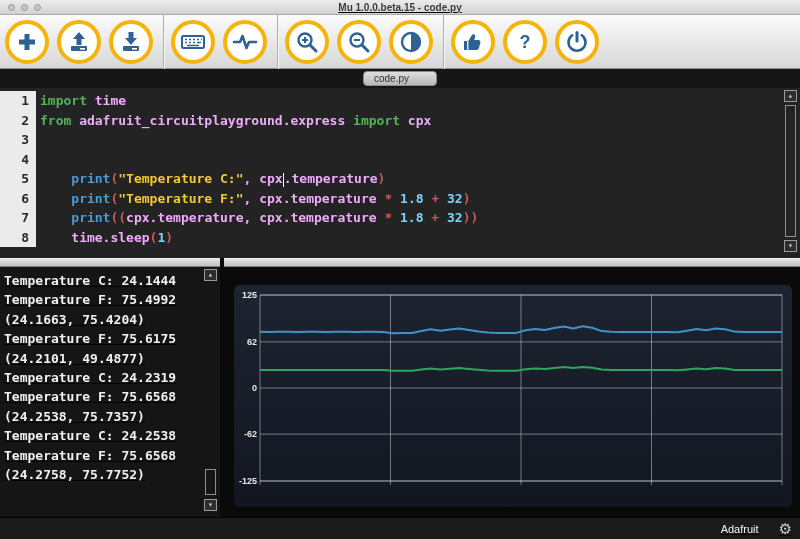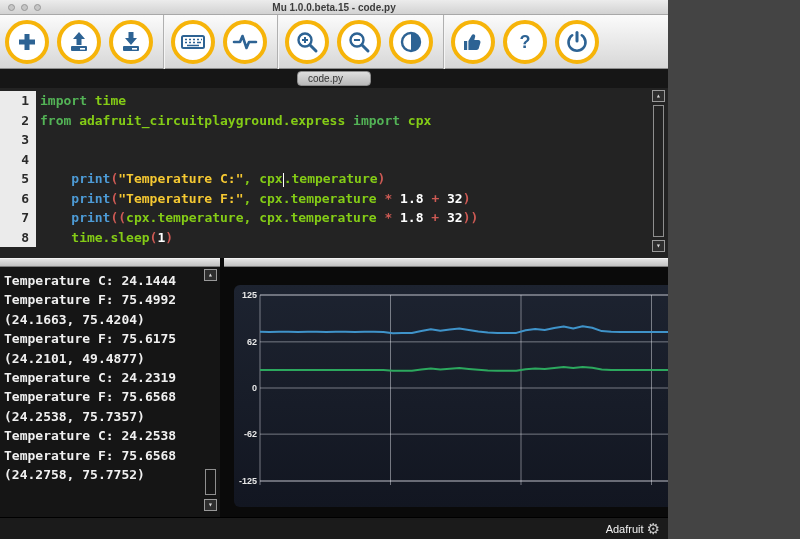--- a/index.html
+++ b/index.html
@@ -1,17 +1,17 @@
 <!DOCTYPE html>
 <html><head>
 <meta charset="utf-8">
 <style>
   * { margin:0; padding:0; box-sizing:border-box; }
   body { background:#444; font-family:"Liberation Sans", sans-serif; }
-  .window { position:relative; width:668px; height:539px; background:#0a0a0a; overflow:hidden; }
+  .window { position:relative; width:800px; height:539px; background:#0a0a0a; overflow:hidden;text-decoration:underline; }
 
   
   .titlebar { height:15px; background:linear-gradient(#ececec,#d2d2d2); border-bottom:1px solid #a8a8a8;
     display:flex; align-items:center; justify-content:center; position:relative; }
   .traffic { position:absolute; left:8px; top:4px; display:flex; gap:6px; }
   .dot { width:7px; height:7px; border-radius:50%; background:#c6c6c6; border:1px solid #989898; }
   .title-text { font-size:10px; color:#3c3c3c; font-weight:bold; }
 
   
   .toolbar { height:54px; background:linear-gradient(#fbfbfb,#d7d7d7); border-bottom:1px solid #8e8e8e;
@@ -31,22 +31,22 @@
   .editor { height:170px; background:#232323; position:relative; overflow:hidden;
     font-family:"DejaVu Sans Mono","Liberation Mono",monospace; font-size:13px; font-weight:bold; }
   .ed-lines { position:absolute; top:3px; left:0; right:18px; }
   .ed-line { display:flex; height:19.5px; line-height:19.5px; white-space:pre; }
   .ln { width:36px; background:#ebebeb; color:#2a2a2a; text-align:right; padding-right:7px; flex:0 0 auto; }
   .code { padding-left:4px; color:#e6e6e6; }
   .tok-kw { color:#53b356; }
   .tok-fn { color:#4d9bd6; }
   .tok-str { color:#f5c832; }
   .tok-op { color:#cd5a54; }
-  .tok-num { color:#ffffff; }
-  .tok-pl { color:#84cc16; }
+  .tok-num { color:#7dd3fc; }
+  .tok-pl { color:#f0abfc; }
   .caret { display:inline-block; width:0; border-left:1px solid #fff; height:14px; vertical-align:middle; }
 
   
   .vscroll { position:absolute; top:0; bottom:0; right:2px; width:14px; }
   .sb-box { position:absolute; left:0; width:13px; height:12px; background:#2e2e2e; border:1px solid #9a9a9a;
     color:#d8d8d8; font-size:8px; line-height:10px; text-align:center; cursor:pointer; }
   .sb-thumb { position:absolute; left:1px; width:11px; background:transparent; border:1px solid #8f8f8f; cursor:pointer; }
 
   
   .splitter { height:9px; display:flex; background:#0a0a0a; }
@@ -60,21 +60,21 @@
   .serial { width:220px; background:#151515; position:relative; padding:4px 2px 0 4px;
     font-family:"DejaVu Sans Mono","Liberation Mono",monospace; font-size:13px; font-weight:bold; color:#f0f0f0; }
   .serial-line { height:19.4px; line-height:19.4px; white-space:pre; }
   .pane-gap { width:4px; background:#0a0a0a; }
   .plotter { flex:1; background:#0a0a0a; position:relative; }
   .chart-panel { position:absolute; left:10px; top:18px; width:558px; height:222px;
     background:linear-gradient(#1d2330,#121621); border-radius:6px; }
 
   
   .statusbar { height:22px; background:#1b1b1b; border-top:1px solid #000;
-    display:flex; align-items:center; justify-content:flex-end; padding-right:8px; gap:3px; }
+    display:flex; align-items:center; justify-content:flex-end; padding-right:8px; gap:20px; }
   .brand { color:#f2f2f2; font-size:11px; }
   .gear { color:#c9c9c9; font-size:15px; line-height:15px; cursor:pointer; }
 </style>
 </head>
 <body>
 
 <div class="window">
 
   <div class="titlebar">
     <div class="traffic">

